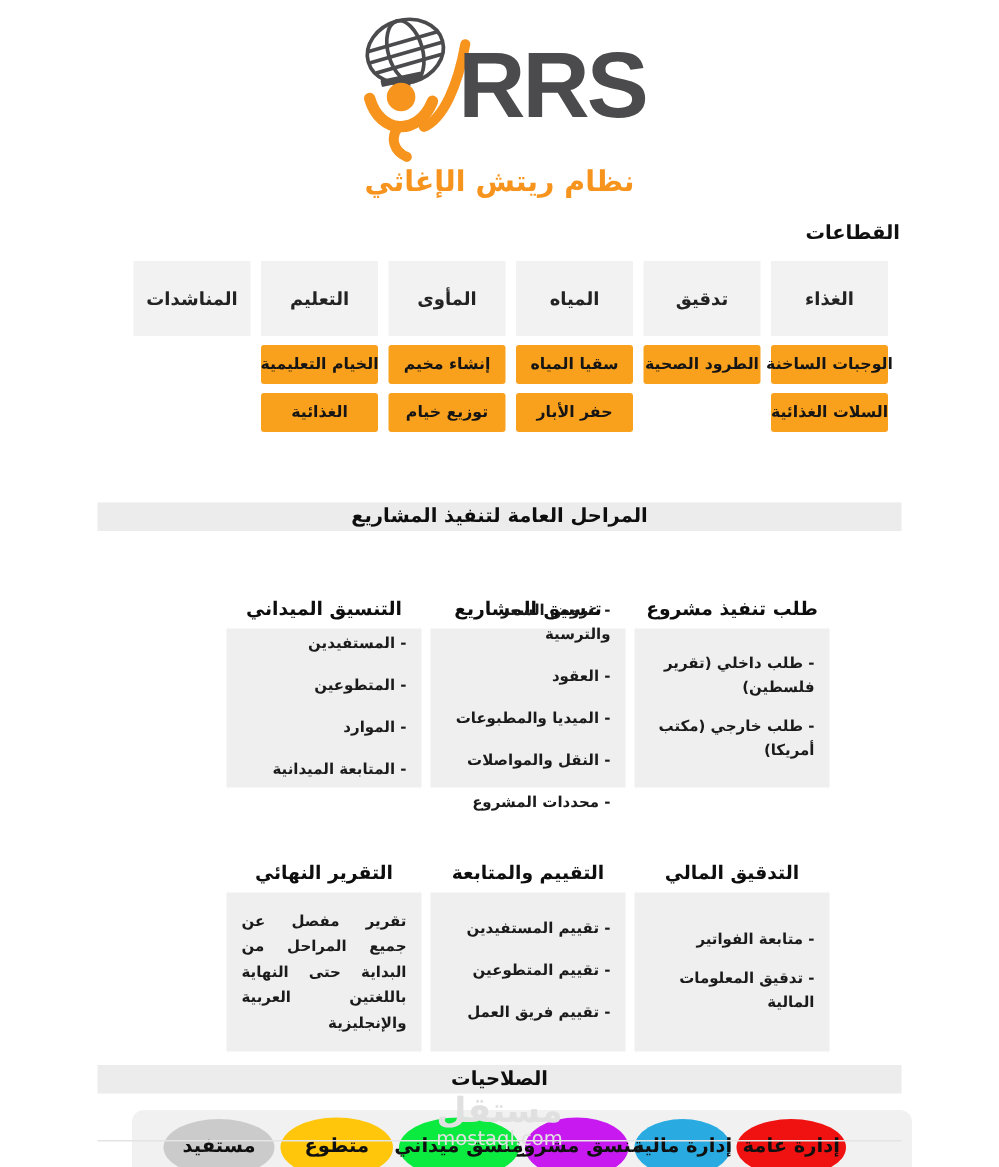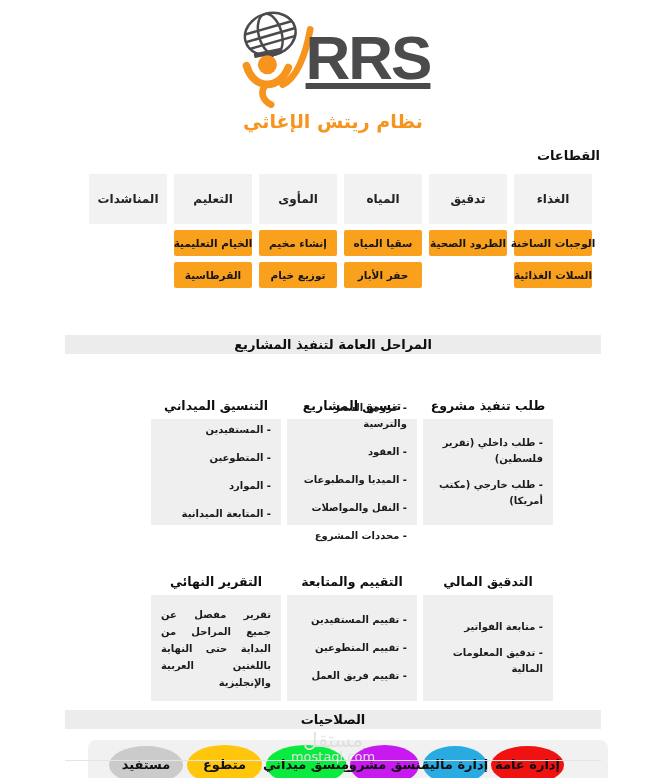--- a/index.html
+++ b/index.html
@@ -7,21 +7,21 @@
     width:666px; height:778px; position:relative; overflow:hidden;
     background:#fff; direction:rtl;
     font-family:"DejaVu Sans", sans-serif;
   }
   
   .logo-area { padding-top:8px; text-align:center; direction:ltr; }
   .logo-row { display:flex; justify-content:center; align-items:flex-start; height:102px; }
   .brand-text {
     font-family:"Liberation Sans", sans-serif; font-weight:bold;
     font-size:62px; line-height:100px; color:var(--logo_dark,#4B4B4D);
-    letter-spacing:-2px; margin-left:-8px;text-decoration:underline;
+    letter-spacing:-2px; margin-left:-8px;
   }
   .logo-subtitle {
     color:var(--logo_orange,#F7941E); font-size:19px; font-weight:bold;
     letter-spacing:1px; margin-top:0px;
   }
   
   .sectors-title { margin:16px 66px 0 0; font-size:13px; font-weight:bold; color:#101010; text-align:right; }
   .sector-grid {
     display:grid; grid-template-columns:repeat(6,78px);
     column-gap:7px; row-gap:6px; margin:11px 74px 0 0;
@@ -72,21 +72,21 @@
   }
   .role:nth-child(1){ width:73px; height:38px; }
   .role:nth-child(2){ width:64px; height:38px; }
   .role:nth-child(3){ width:69px; }
   .role:nth-child(4){ width:80px; }
   .role:nth-child(5){ width:75px; }
   .role:nth-child(6){ width:74px; height:38px; }
   
   .wm-line { position:absolute; left:65px; right:65px; top:760px; border-top:1px solid #E4E4E4; }
   .watermark { position:absolute; top:729px; left:0; right:0; text-align:center; direction:ltr; z-index:2; }
-  .wm-ar { font-size:20px; font-weight:normal; color:#E0E0E0; letter-spacing:1px; line-height:1.1; }
+  .wm-ar { font-size:23px; font-weight:bold; color:#E0E0E0; letter-spacing:1px; line-height:1.1; }
   .wm-en { font-size:13px; color:#E1E1E1; margin-top:-2px; }
 </style>
 </head>
 <body>
 
 <div class="page">
 
   <div class="logo-area">
     <div class="logo-row">
       <span>
@@ -127,21 +127,21 @@
     <div class="sector-cell">الطرود الصحية</div>
     <div class="sector-cell">سقيا المياه</div>
     <div class="sector-cell">إنشاء مخيم</div>
     <div class="sector-cell">الخيام التعليمية</div>
     <div class="sector-cell cell-spacer"></div>
 
     <div class="sector-cell">السلات الغذائية</div>
     <div class="sector-cell cell-spacer"></div>
     <div class="sector-cell">حفر الأبار</div>
     <div class="sector-cell">توزيع خيام</div>
-    <div class="sector-cell">القرطاسية</div>
+    <div class="sector-cell">الغذائية</div>
     <div class="sector-cell cell-spacer"></div>
   </div>
 
   <div class="section-bar bar-stages">المراحل العامة لتنفيذ المشاريع</div>
 
   <div class="stages-grid">
     <div>
       <div class="stage-head">طلب تنفيذ مشروع</div>
       <div class="stage-box loose">
         <div class="bullet">طلب داخلي (تقرير فلسطين)</div>

